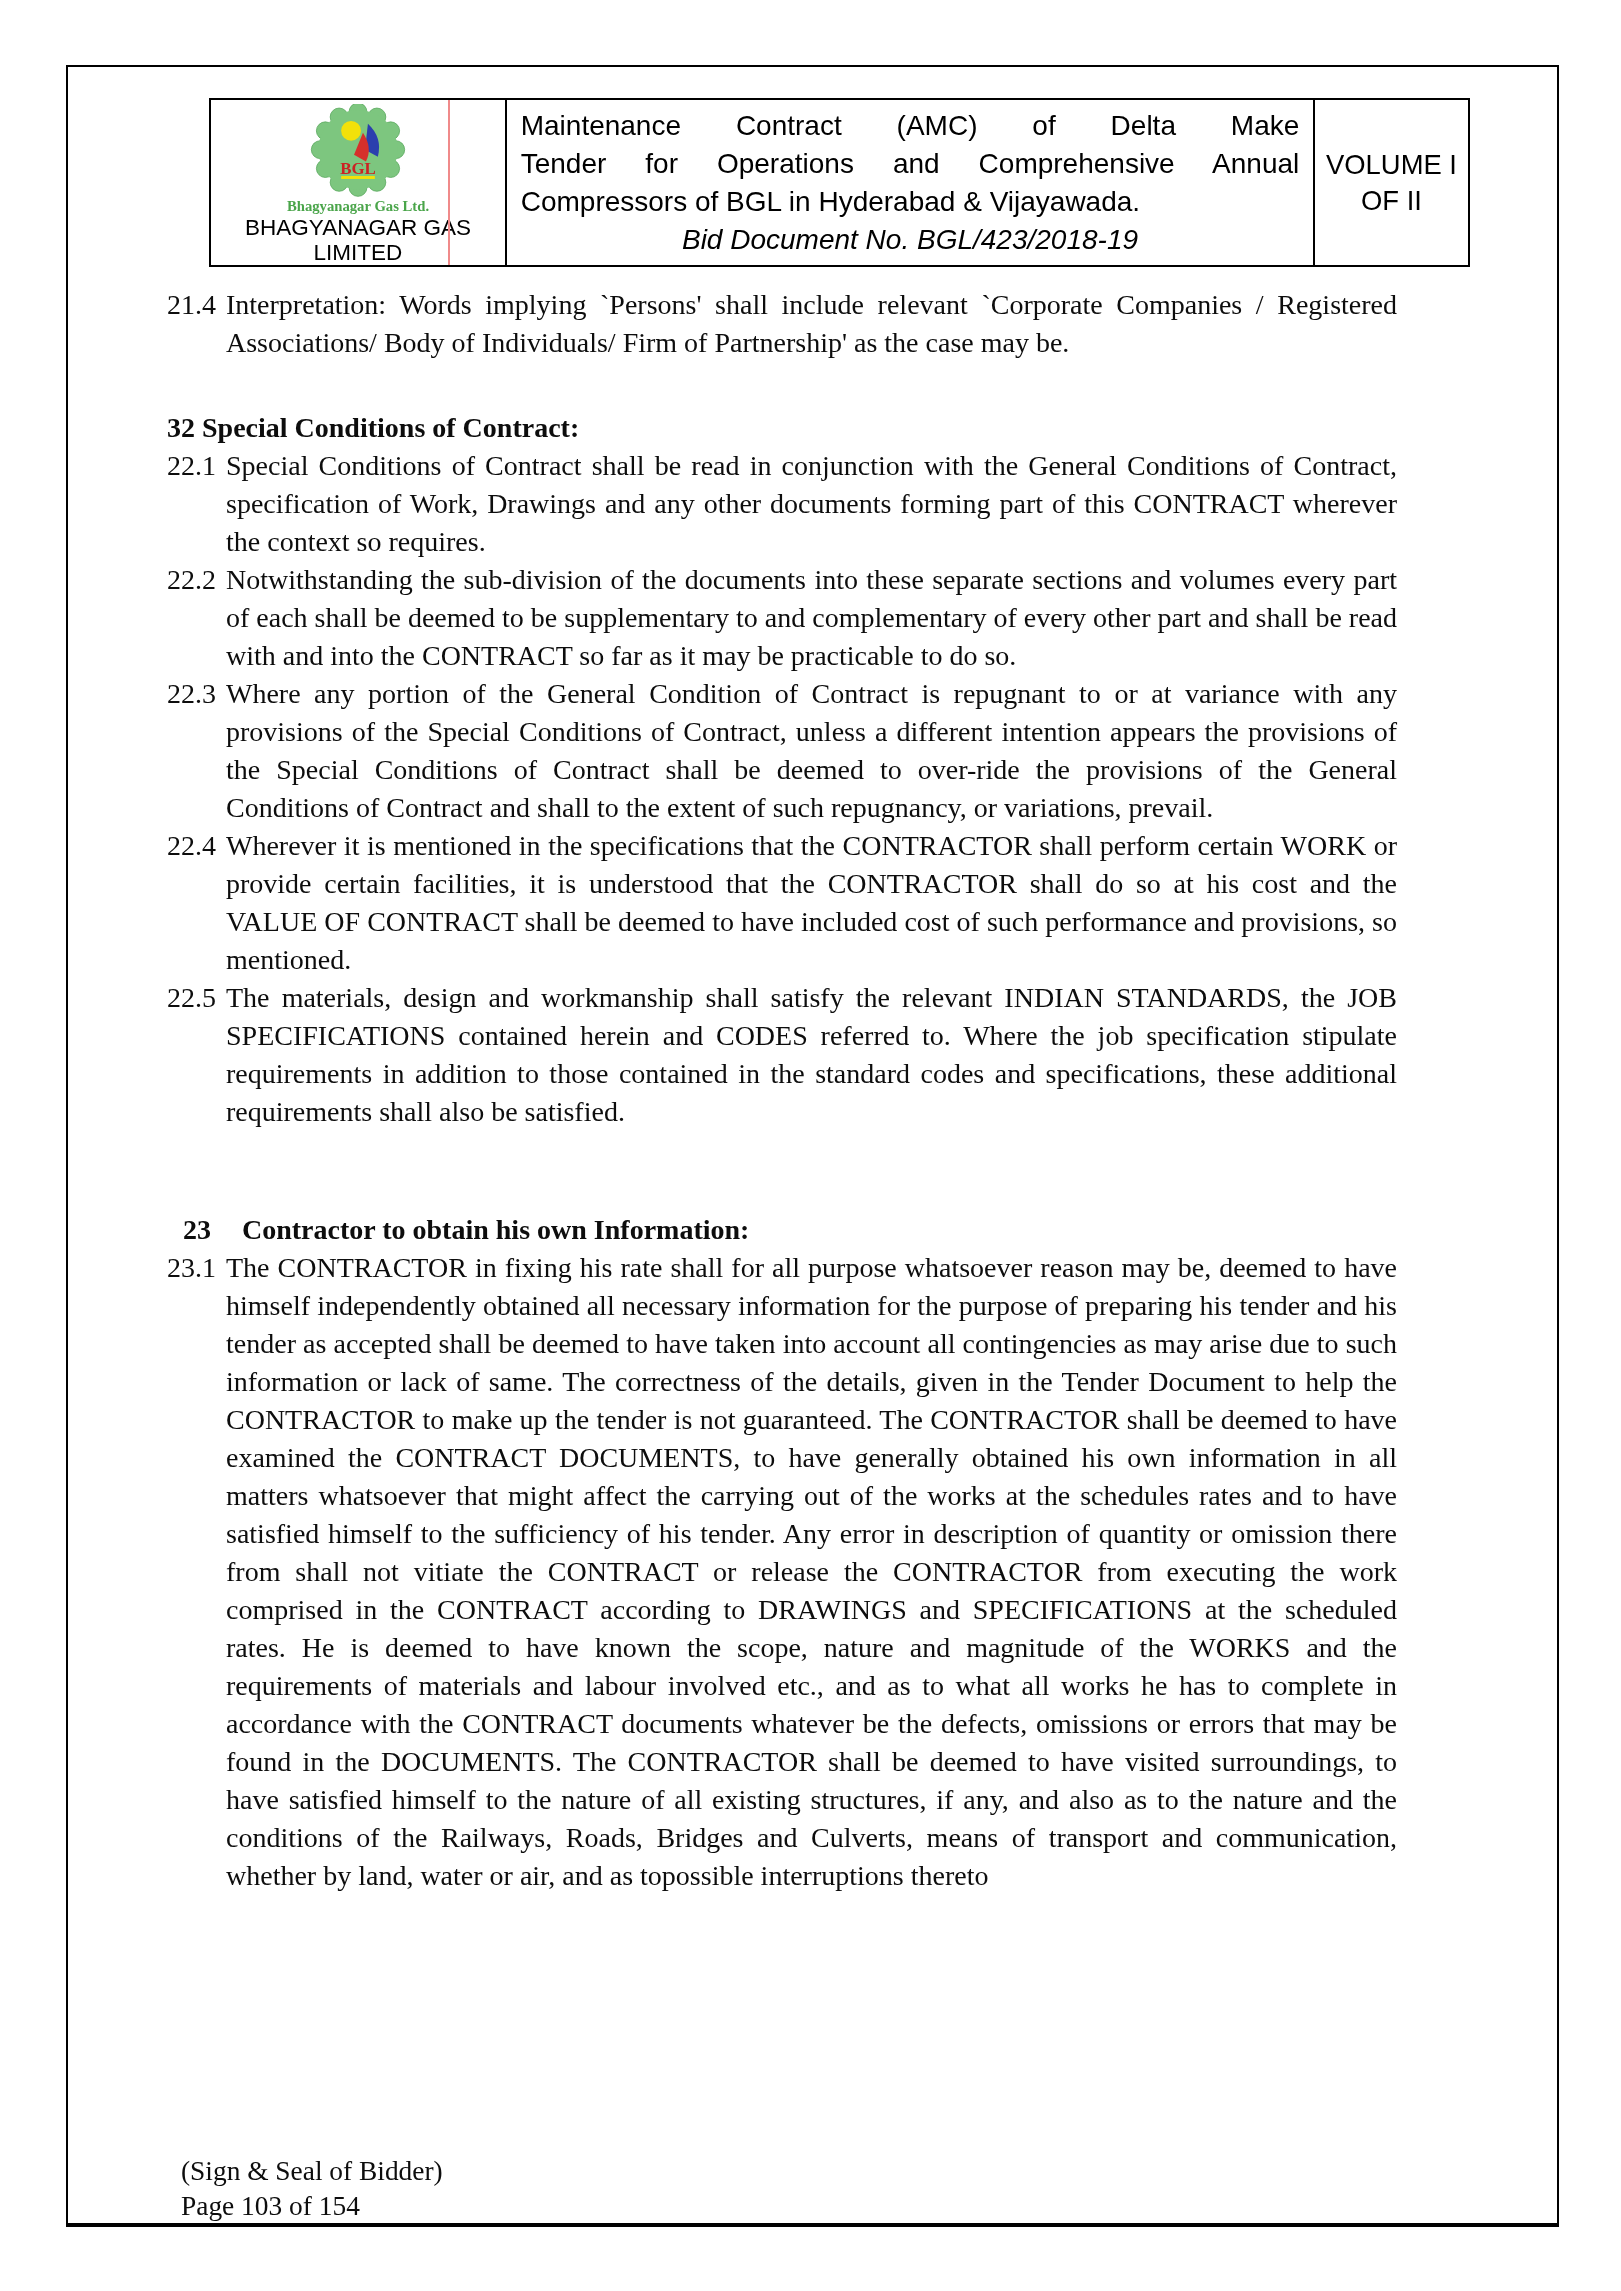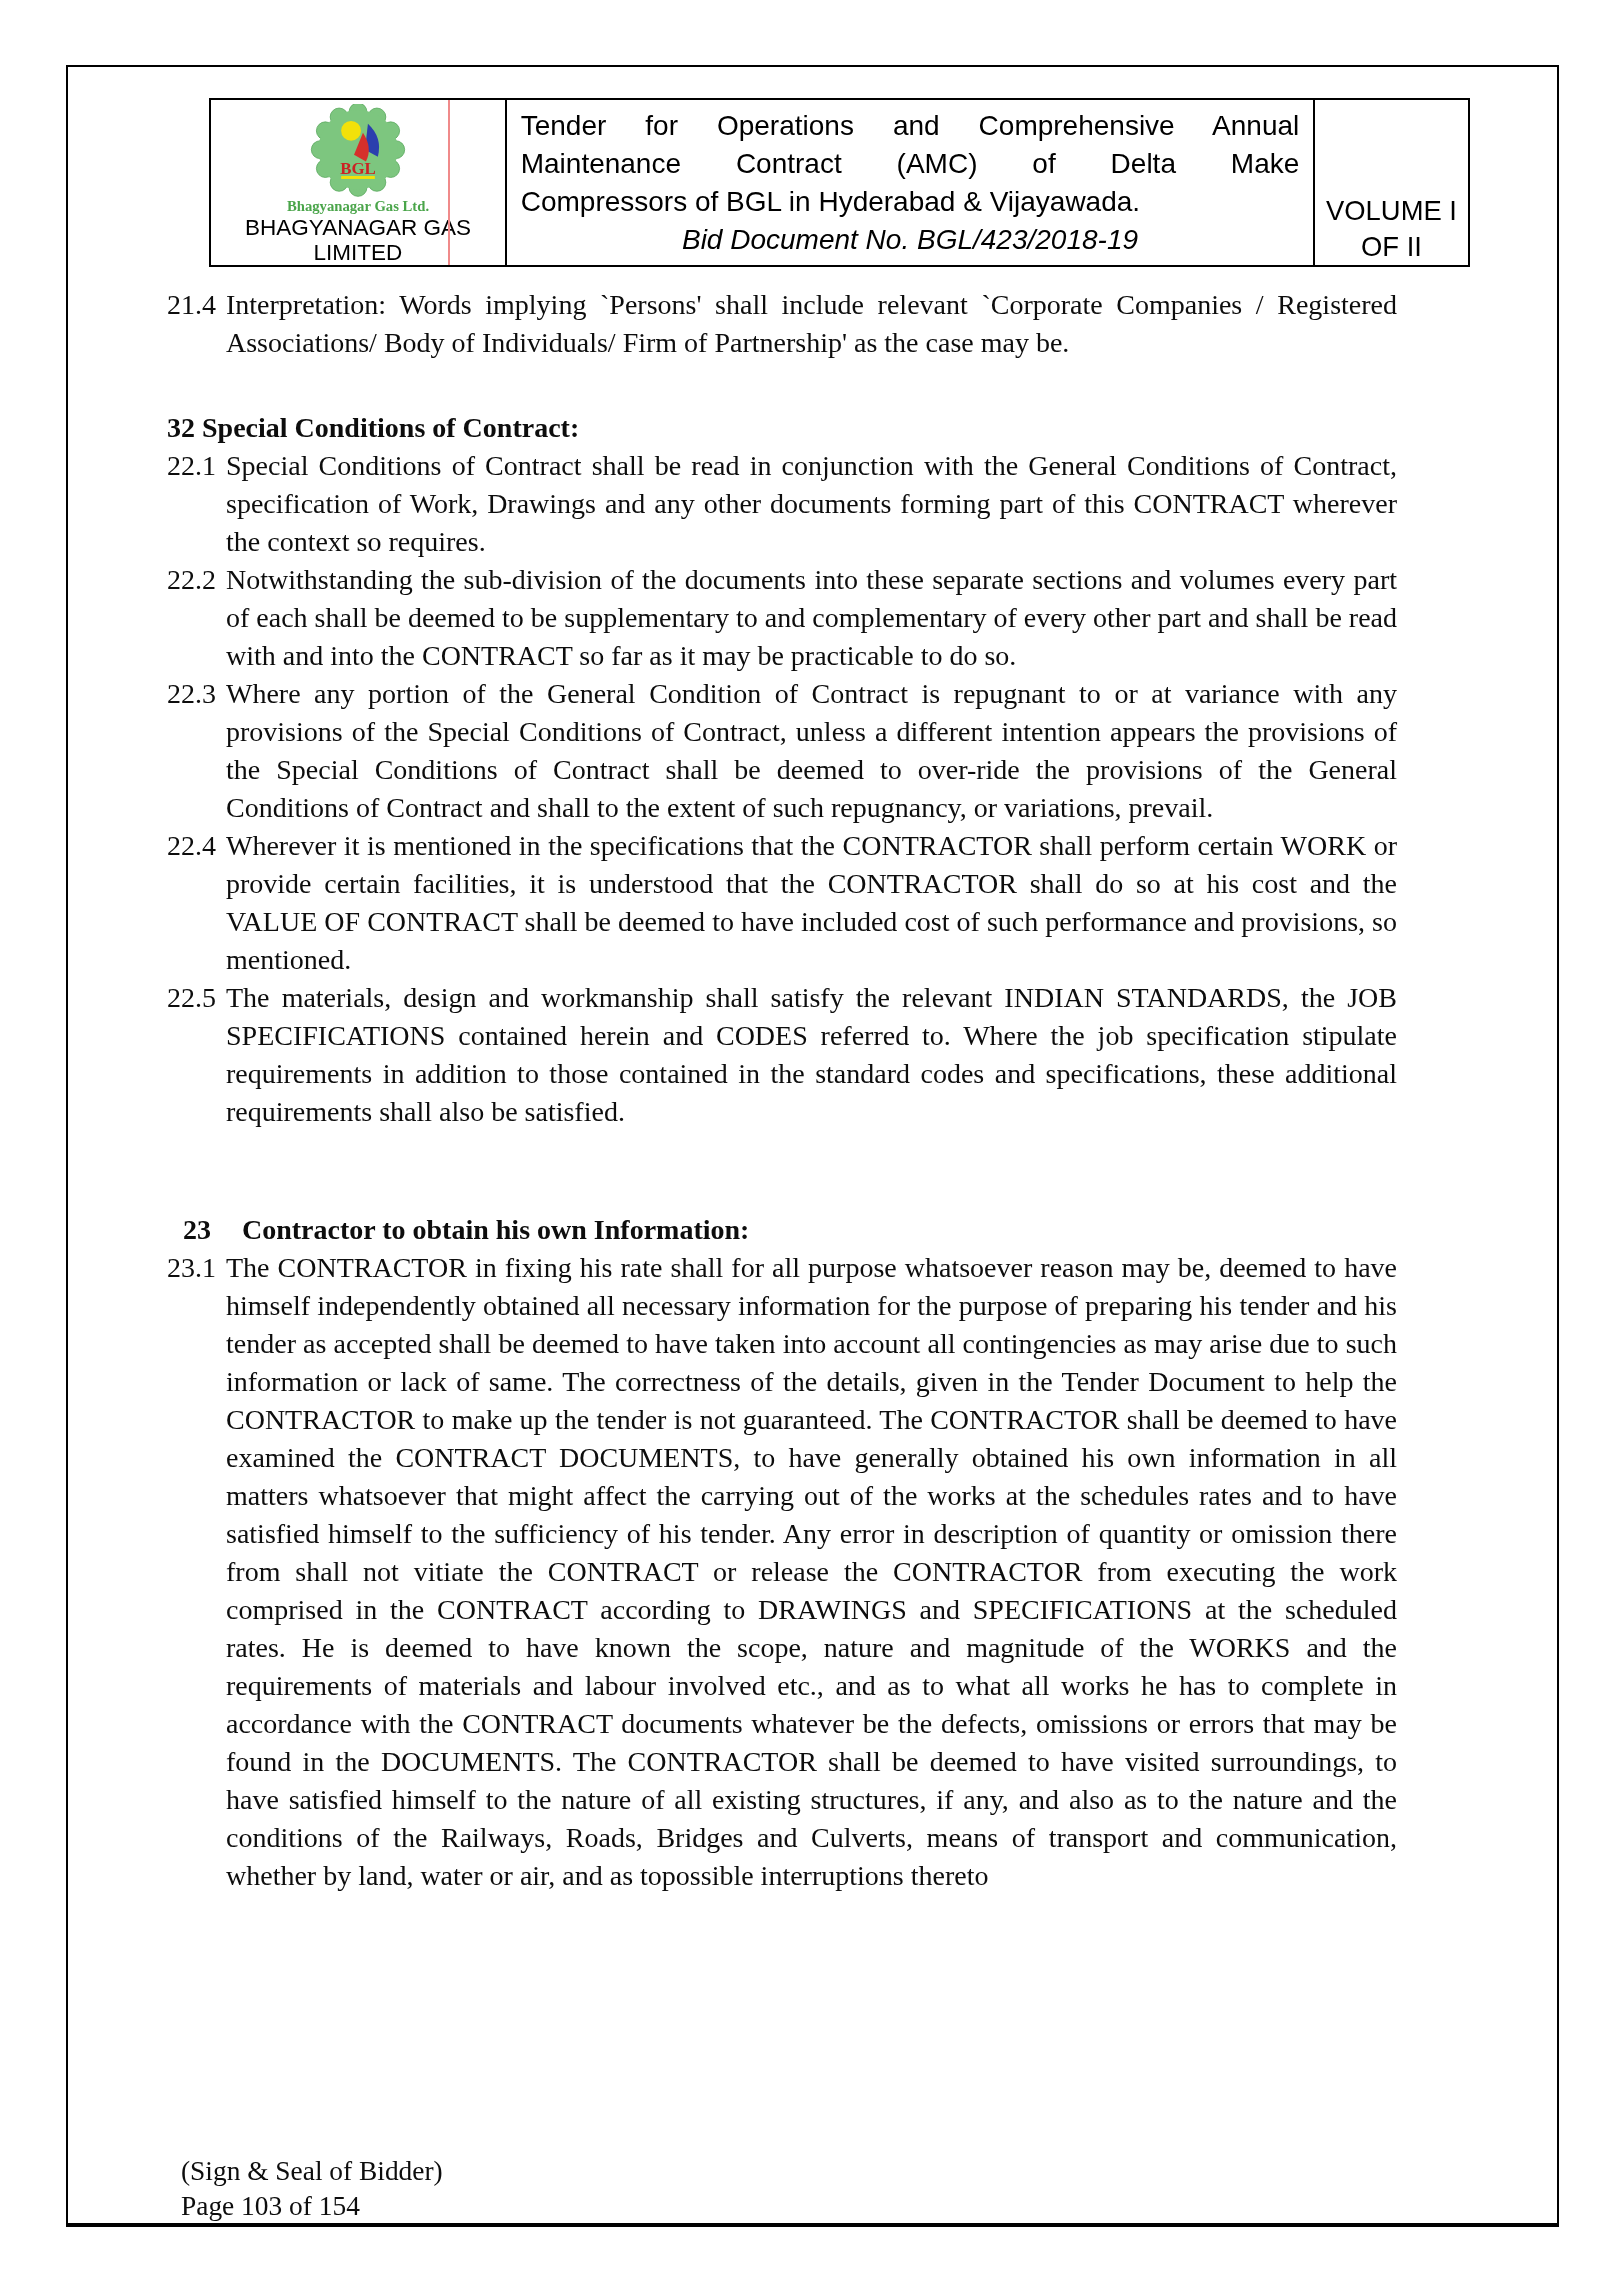--- a/index.html
+++ b/index.html
@@ -35,21 +35,21 @@
     font-size:22.5px;line-height:24.5px;color:#000;text-align:center;margin-top:1px;
   }
   .hdr-title-cell{
     width:808px;box-sizing:border-box;border-right:2px solid #000;
     padding:6.9px 13.7px 0 13.7px;font-size:28px;line-height:38px;color:#000;
   }
   .t-just{text-align:justify;text-align-last:justify;}
   .t-left{text-align:left;}
   .t-center{text-align:center;font-style:italic;}
   .hdr-vol-cell{
-    flex:1;display:flex;flex-direction:column;align-items:center;justify-content:flex-end;
+    flex:1;display:flex;flex-direction:column;align-items:center;justify-content:center;
     font-size:27.4px;line-height:36px;color:#000;
   }
   
   .doc-body{
     position:absolute;left:167px;top:286px;width:1230px;
     font-size:28px;line-height:38px;color:#0d0d0d;
   }
   .clause{display:flex;}
   .clause .num{width:59px;flex-shrink:0;}
   .clause .ptext{flex:1;text-align:justify;}
@@ -101,22 +101,22 @@
         <rect x="33" y="72.5" width="34" height="3" fill="#f2e10a"></rect>
       </svg>
       <div class="logo-caption">Bhagyanagar Gas Ltd.</div>
       <div class="company-name">
         <div>BHAGYANAGAR GAS</div>
         <div>LIMITED</div>
       </div>
     </div>
 
     <div class="hdr-title-cell">
+      <div class="t-just">Maintenance Contract (AMC) of Delta Make</div>
       <div class="t-just">Tender for Operations and Comprehensive Annual</div>
-      <div class="t-just">Maintenance Contract (AMC) of Delta Make</div>
       <div class="t-left">Compressors of BGL in Hyderabad &amp; Vijayawada.</div>
       <div class="t-center">Bid Document No. BGL/423/2018-19</div>
     </div>
 
     <div class="hdr-vol-cell">
       <div>VOLUME I</div>
       <div>OF II</div>
     </div>
   </div>
 

